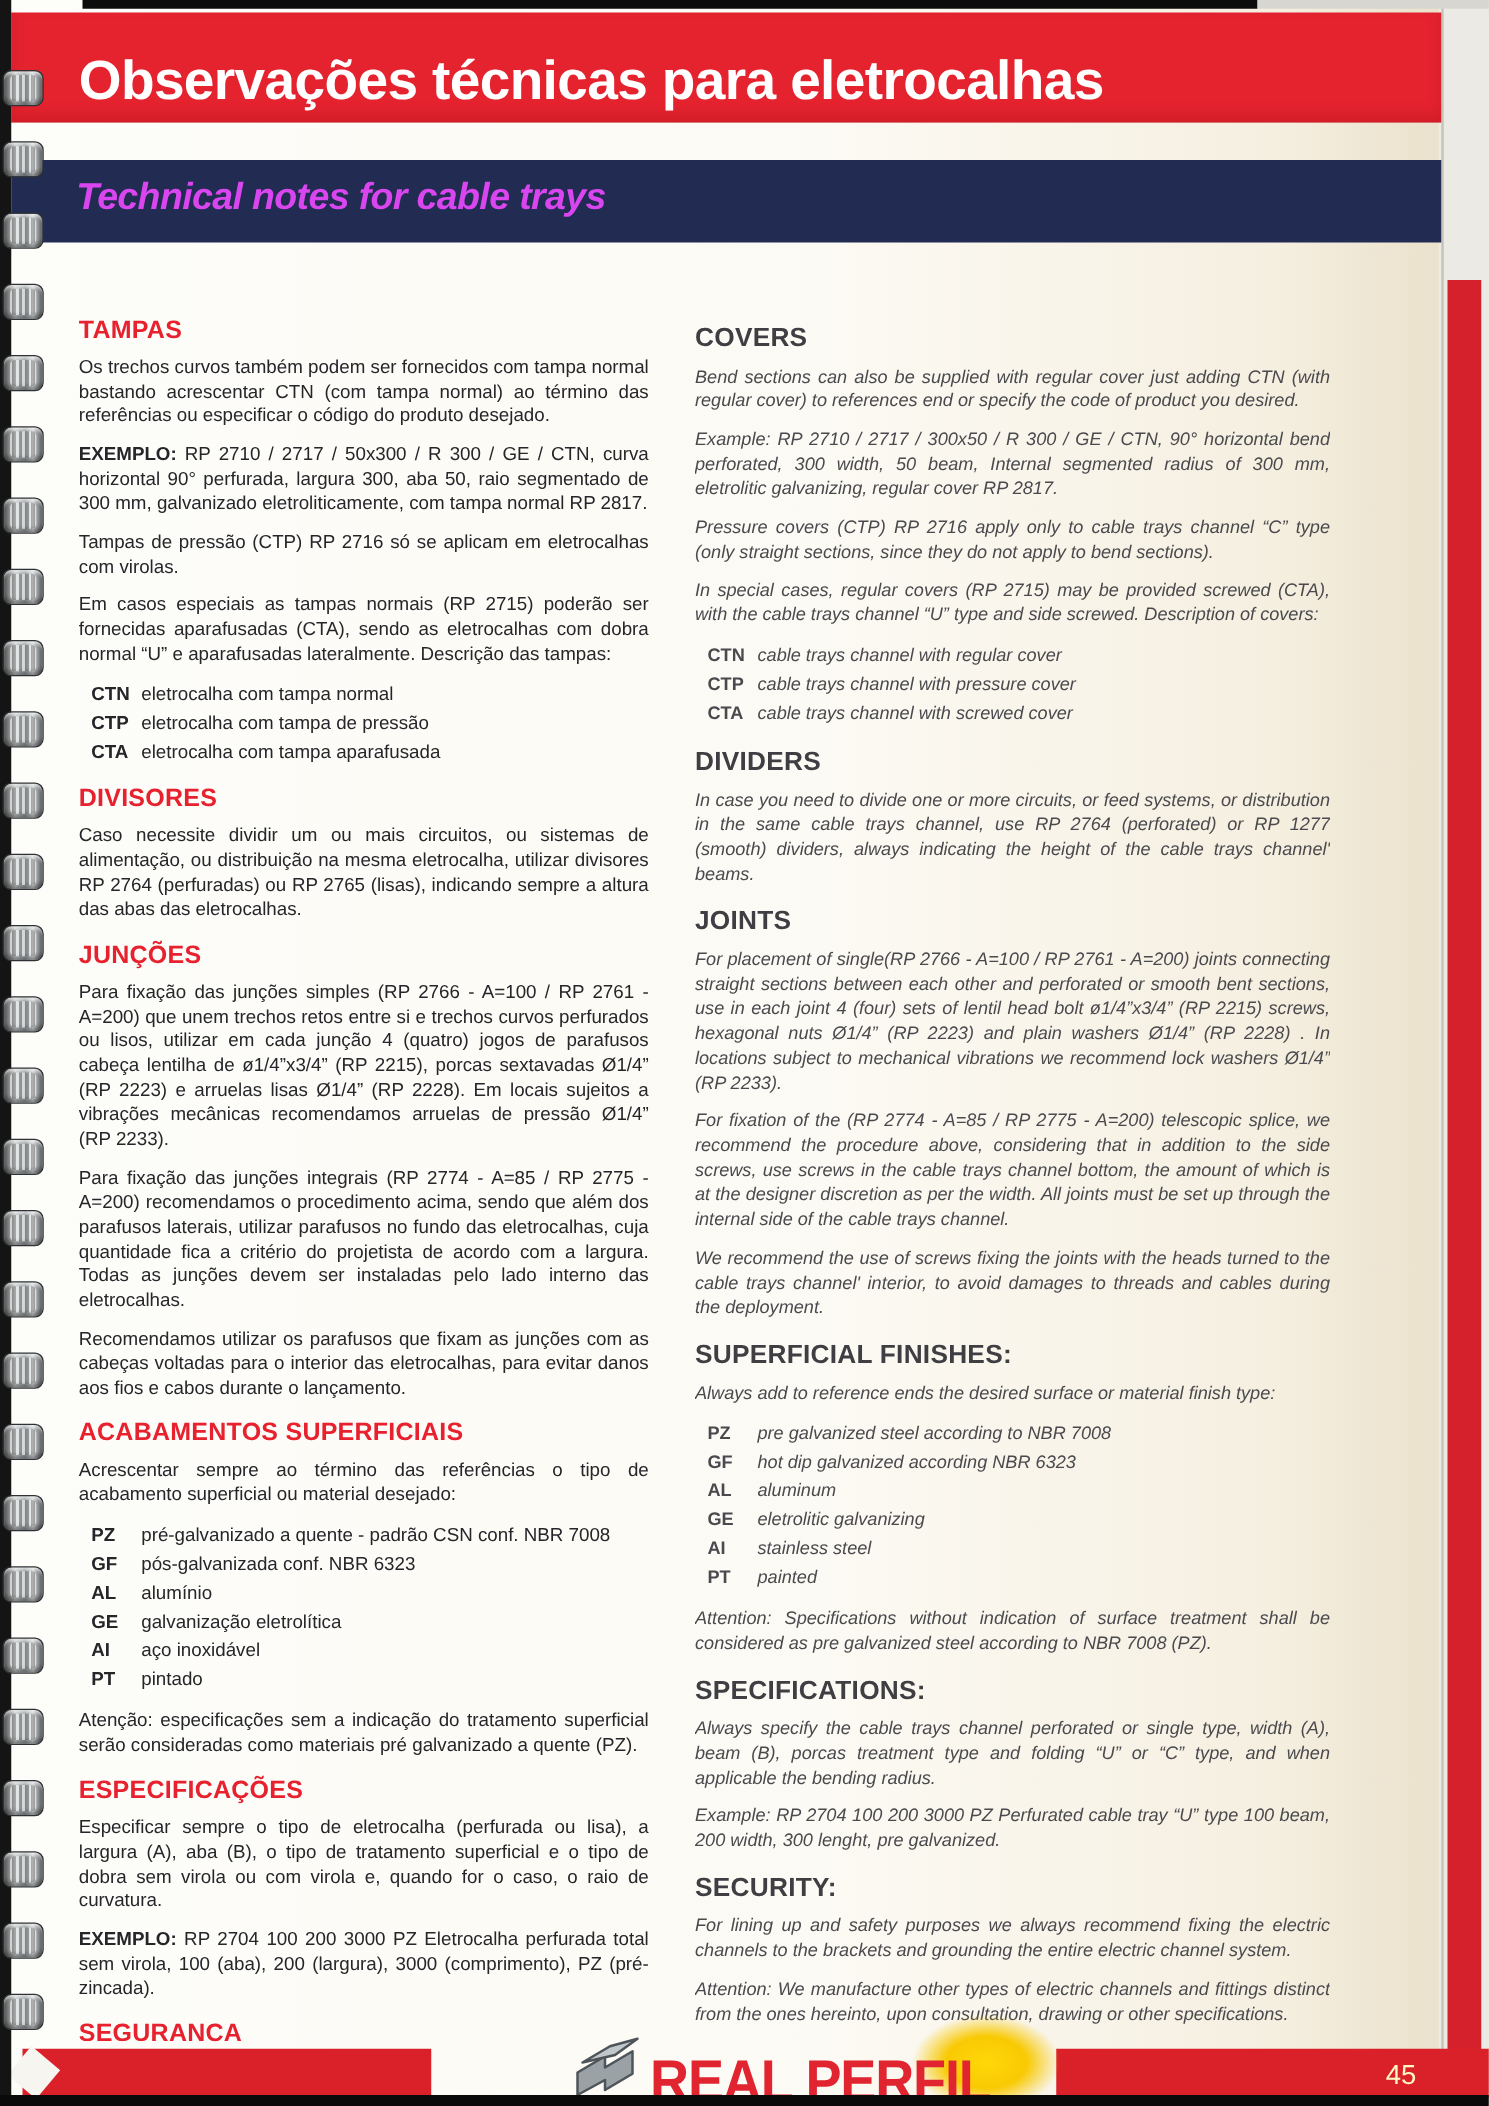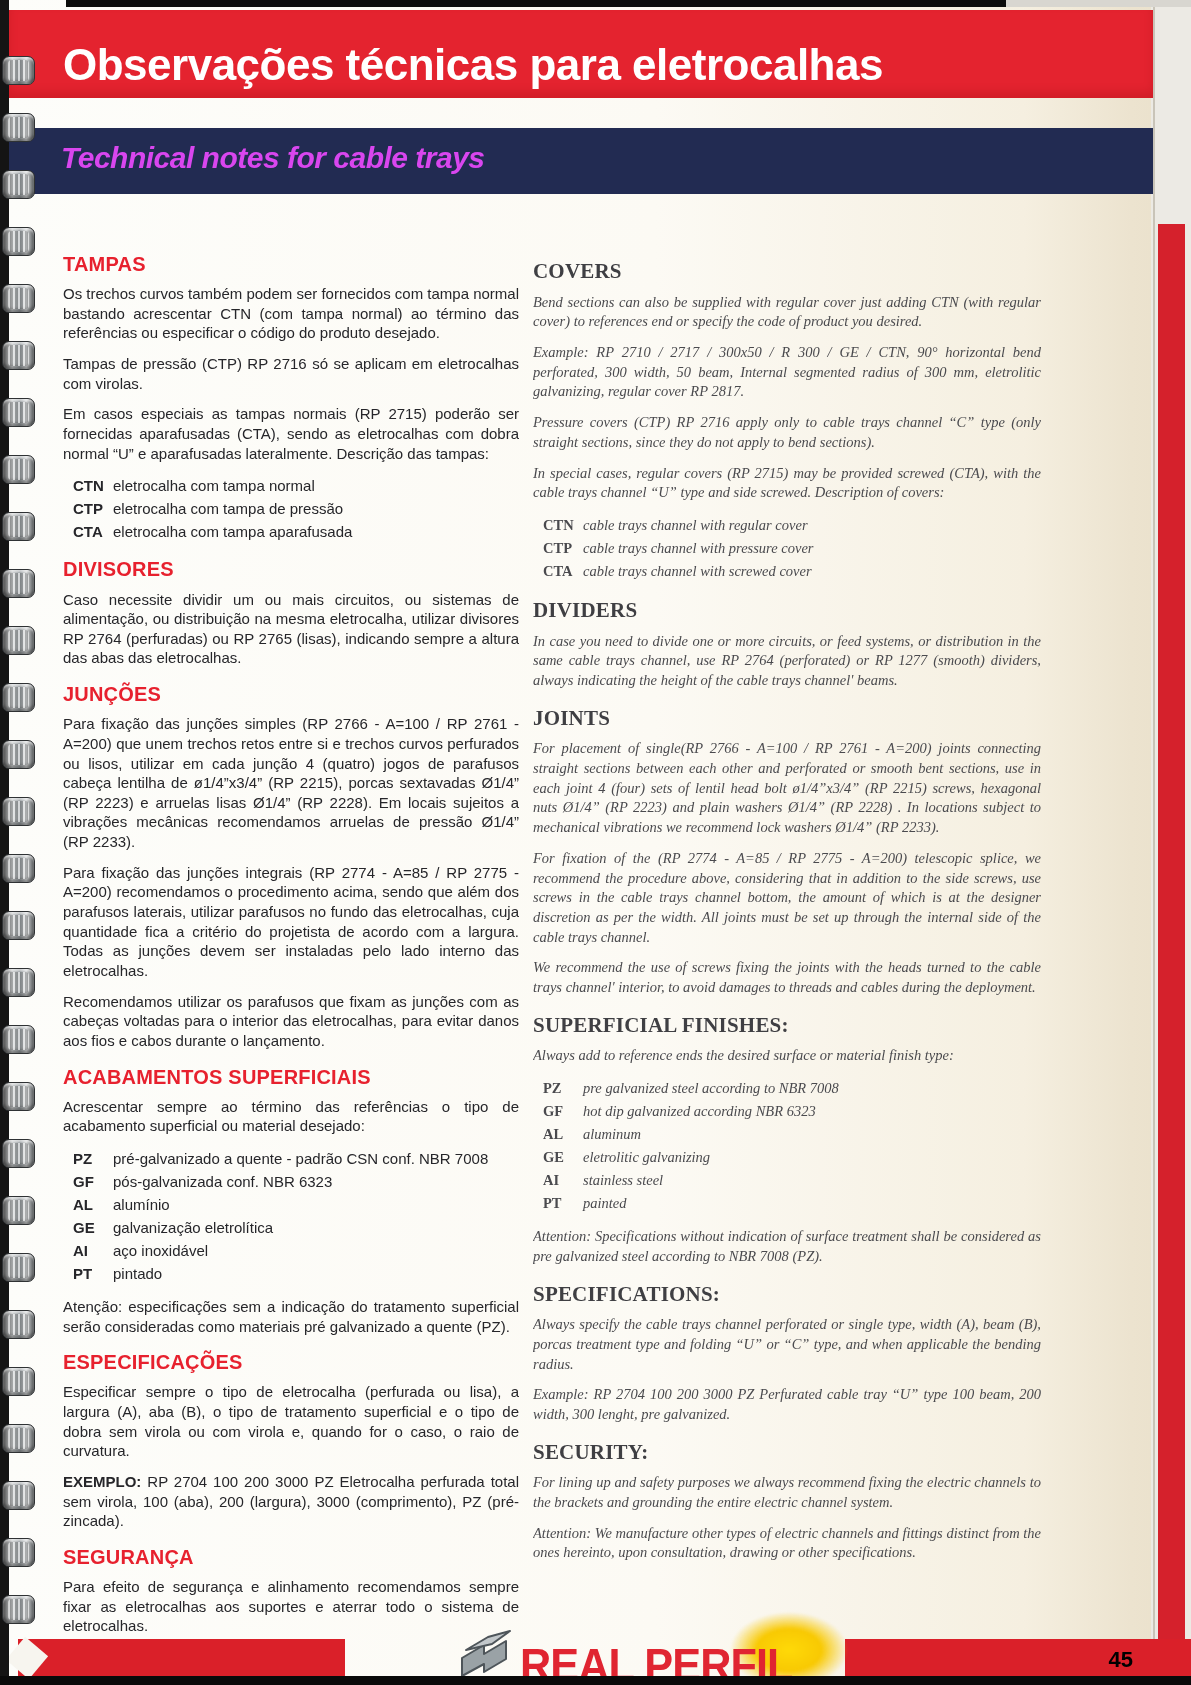--- a/index.html
+++ b/index.html
@@ -22,38 +22,38 @@
     background:repeating-linear-gradient(90deg,rgba(255,255,255,.55) 0 2px,rgba(0,0,0,.18) 2px 5px);}
   
   .band-red{position:absolute;left:9px;right:38px;top:10px;height:88px;background:#e4232f;z-index:4;
     box-shadow:inset 0 -6px 10px rgba(120,0,0,.18);}
   .band-red h1{margin:0;padding:30px 0 0 54px;color:#ffffff;font-size:44px;font-weight:bold;letter-spacing:-0.5px;}
   .band-navy{position:absolute;left:9px;right:38px;top:128px;height:66px;background:#222b52;z-index:4;}
   .band-navy h2{margin:0;padding:13px 0 0 52px;color:#d946ef;font-size:30px;font-weight:bold;font-style:italic;letter-spacing:-0.5px;}
   
   .col{position:absolute;top:226px;bottom:52px;overflow:hidden;z-index:2;text-align:justify;}
   #col-pt{left:63px;width:456px;font-size:15px;line-height:1.31;color:#26262a;padding-top:10px;}
-  #col-en{left:533px;width:508px;font-size:14.5px;line-height:1.36;color:#4a4a4e;padding-top:16px;font-family:Liberation Serif, serif;}
+  #col-en{left:556px;width:508px;font-size:14.5px;line-height:1.36;color:#4a4a4e;padding-top:16px;}
   .col p{margin:0 0 11px 0;}
   #col-en p{font-style:italic;}
   .hd{margin:13px 0 7px 0;letter-spacing:.2px;}
   .sec:first-child .hd{margin-top:15px;}
   #col-pt .hd{color:#e7212e;font-size:20px;}
   #col-en .hd{color:#3f3f43;font-size:21px;}
   .lead{font-weight:bold;}
   .defs{margin:1px 0 12px 0;}
   .def-row{display:flex;line-height:23px;}
   .term{font-weight:bold;flex:0 0 40px;margin-left:10px;font-style:normal;}
   #col-en .dtext{font-style:italic;}
   
   .foot-bar{position:absolute;top:1639px;height:39px;background:#da2029;z-index:4;}
   #foot-bar-left{left:18px;width:327px;}
   #foot-bar-left::before{content:"";position:absolute;left:-6px;top:4px;width:30px;height:30px;background:#f7f5ef;transform:rotate(40deg);}
   #foot-bar-right{left:845px;right:0;}
-  .page-num{position:absolute;right:58px;top:8px;color:#000000;font-size:22px;font-weight:bold;}
+  .page-num{position:absolute;right:58px;top:8px;color:#fef9c3;font-size:22px;font-weight:normal;}
   .logo-icon{position:absolute;left:452px;top:1628px;z-index:5;}
   .logo-text{position:absolute;left:520px;top:1637px;z-index:5;color:#e02531;
     font-size:47px;font-weight:bold;letter-spacing:-1px;transform:scaleX(.92);transform-origin:left;white-space:nowrap;}
   .stain{position:absolute;left:730px;top:1612px;width:118px;height:76px;border-radius:50%;z-index:5;
     background:radial-gradient(closest-side,#ffd908 0%,#f8c903 55%,rgba(248,201,3,.55) 75%,rgba(248,201,3,0) 100%);
     filter:blur(1px);}
   .scan-bottom{position:absolute;left:0;right:0;top:1676px;height:9px;background:#0a0a0a;z-index:8;}
 </style>
 </head>
 <body>
@@ -101,20 +101,21 @@
     <h1>Observações técnicas para eletrocalhas</h1>
   </div>
   <div class="band-navy">
     <h2>Technical notes for cable trays</h2>
   </div>
 
   <div id="col-pt" class="col">
       <section class="sec">
         <h3 class="hd">TAMPAS</h3>
         <p>Os trechos curvos também podem ser fornecidos com tampa normal bastando acrescentar CTN (com tampa normal) ao término das referências ou especificar o código do produto desejado.</p>
+        <p><b class="lead">EXEMPLO: </b>RP 2710 / 2717 / 50x300 / R 300 / GE / CTN, curva horizontal 90° perfurada, largura 300, aba 50, raio segmentado de 300 mm, galvanizado eletroliticamente, com tampa normal RP 2817.</p>
         <p>Tampas de pressão (CTP) RP 2716 só se aplicam em eletrocalhas com virolas.</p>
         <p>Em casos especiais as tampas normais (RP 2715) poderão ser fornecidas aparafusadas (CTA), sendo as eletrocalhas com dobra normal “U” e aparafusadas lateralmente.  Descrição das tampas:</p>
         <div class="defs">
           <div class="def-row">
             <span class="term">CTN</span>
             <span class="dtext">eletrocalha com tampa normal</span>
           </div>
           <div class="def-row">
             <span class="term">CTP</span>
             <span class="dtext">eletrocalha com tampa de pressão</span>

